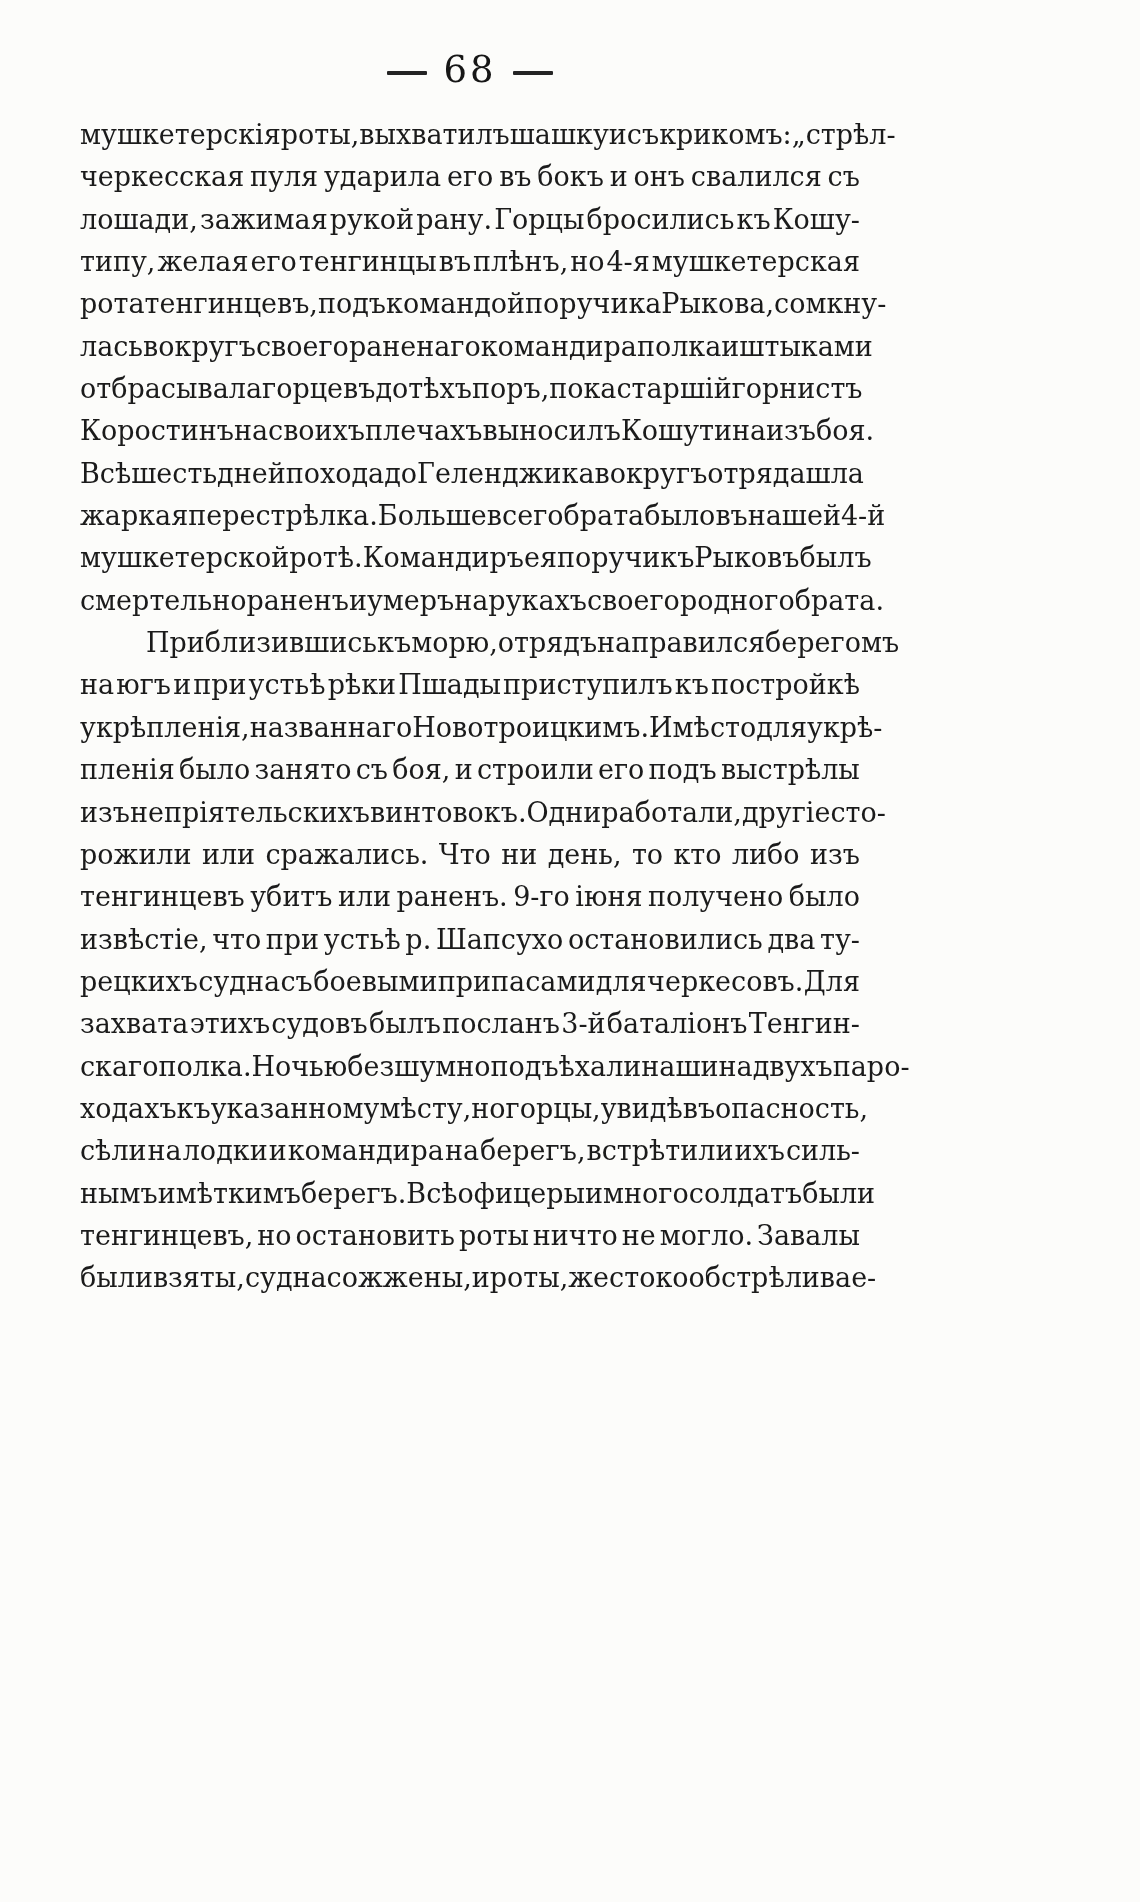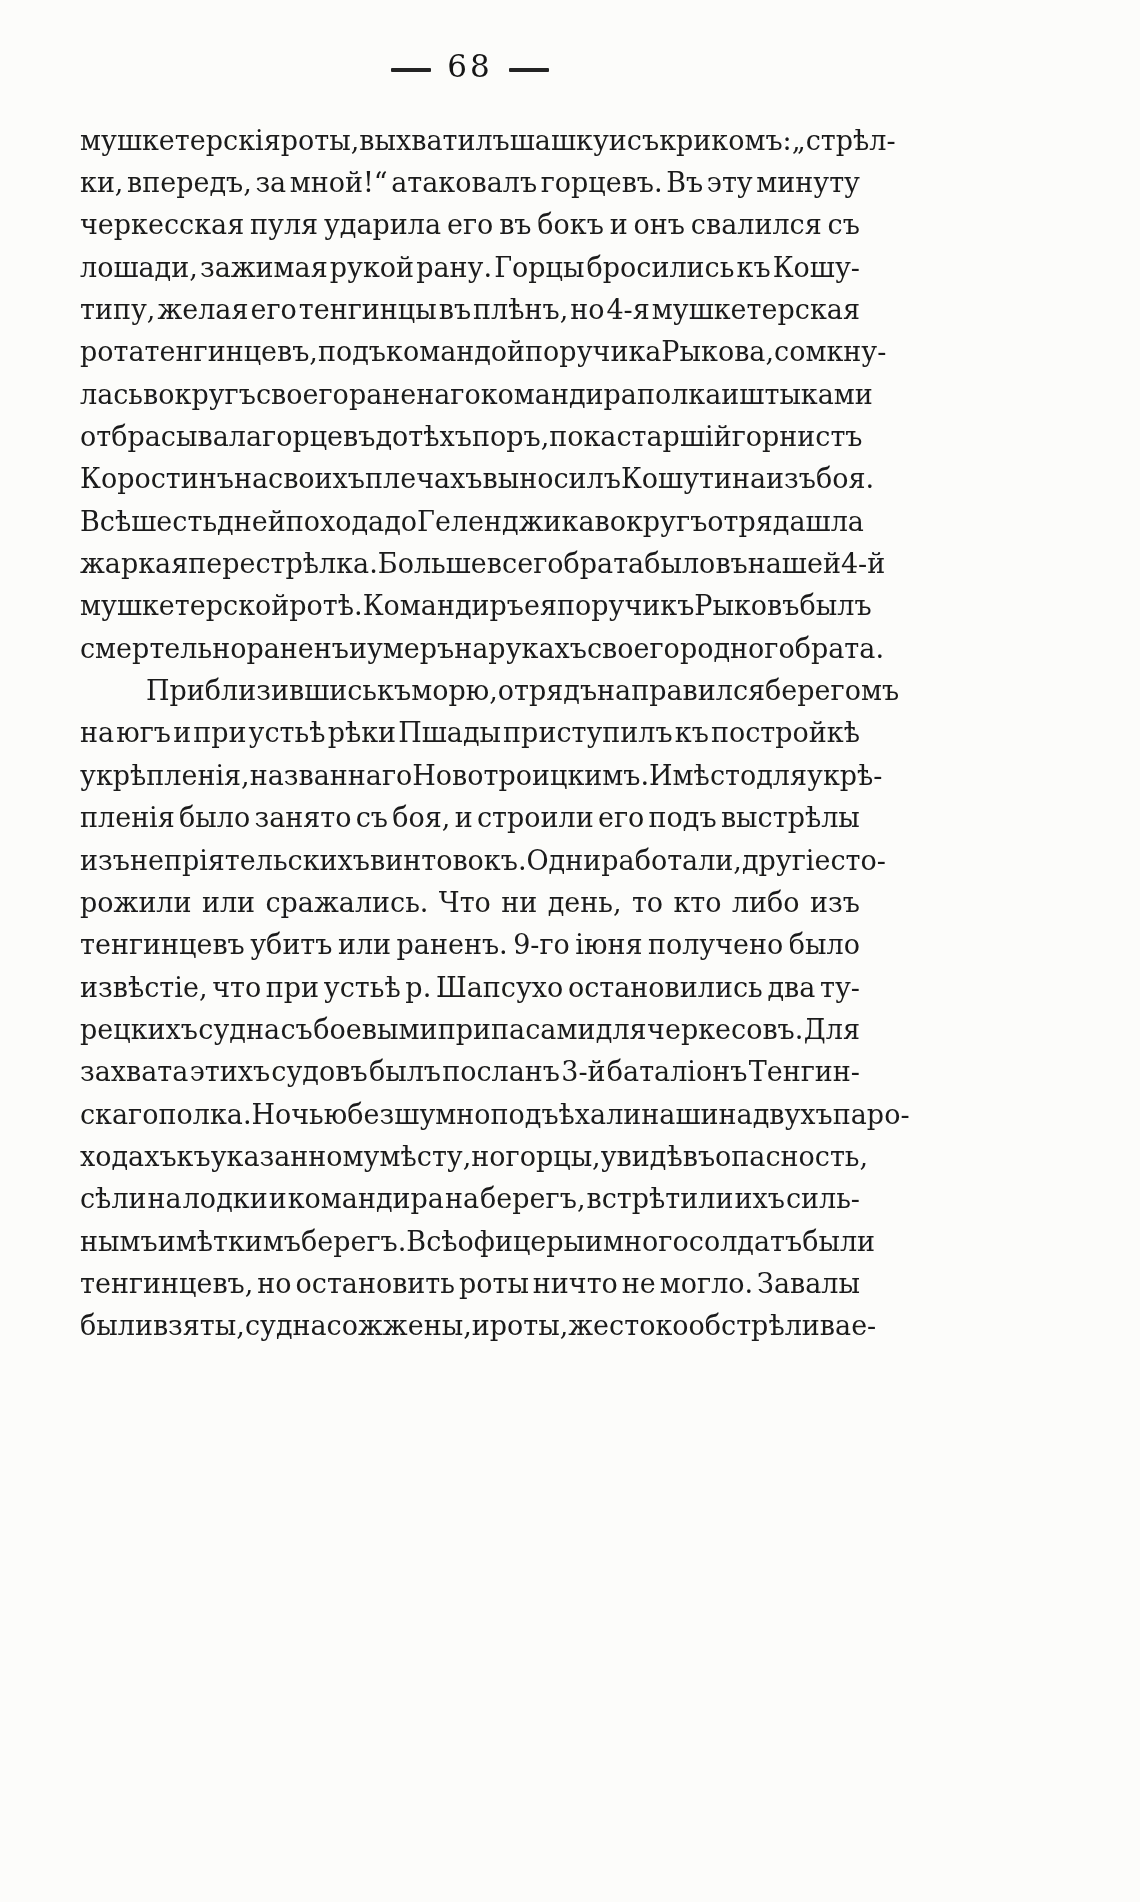--- a/index.html
+++ b/index.html
@@ -27,37 +27,36 @@
     gap: 16px;
   }
   .rule {
     display: inline-block;
     width: 40px;
     height: 4px;
     background: #242424;
     border-radius: 1px;
   }
   .page-number {
-    font-size: 31px;
+    font-size: 37px;
     line-height: 1;
     letter-spacing: 3px;
     color: #161616;
     transform: translateY(-3px);
   }
   .body-text {
     position: absolute;
     top: 119px;
     left: 80px;
     width: 780px;
   }
   .line {
     display: flex;
     justify-content: space-between;
     flex-wrap: nowrap;
-    align-items: center;
     height: 42.35px;
     font-size: 27px;
     color: inherit;
   }
   .line.indent { padding-left: 66px; }
   .word { white-space: pre; }
 </style>
 </head>
 <body>
 
@@ -72,31 +71,20 @@
         <span class="word">мушкетерскія</span>
         <span class="word">роты,</span>
         <span class="word">выхватилъ</span>
         <span class="word">шашку</span>
         <span class="word">и</span>
         <span class="word">съ</span>
         <span class="word">крикомъ:</span>
         <span class="word">„стрѣл-</span>
       </div>
       <div class="line">
-        <span class="word">ки,</span>
-        <span class="word">впередъ,</span>
-        <span class="word">за</span>
-        <span class="word">мной!“</span>
-        <span class="word">атаковалъ</span>
-        <span class="word">горцевъ.</span>
-        <span class="word">Въ</span>
-        <span class="word">эту</span>
-        <span class="word">минуту</span>
-      </div>
-      <div class="line">
         <span class="word">черкесская</span>
         <span class="word">пуля</span>
         <span class="word">ударила</span>
         <span class="word">его</span>
         <span class="word">въ</span>
         <span class="word">бокъ</span>
         <span class="word">и</span>
         <span class="word">онъ</span>
         <span class="word">свалился</span>
         <span class="word">съ</span>

